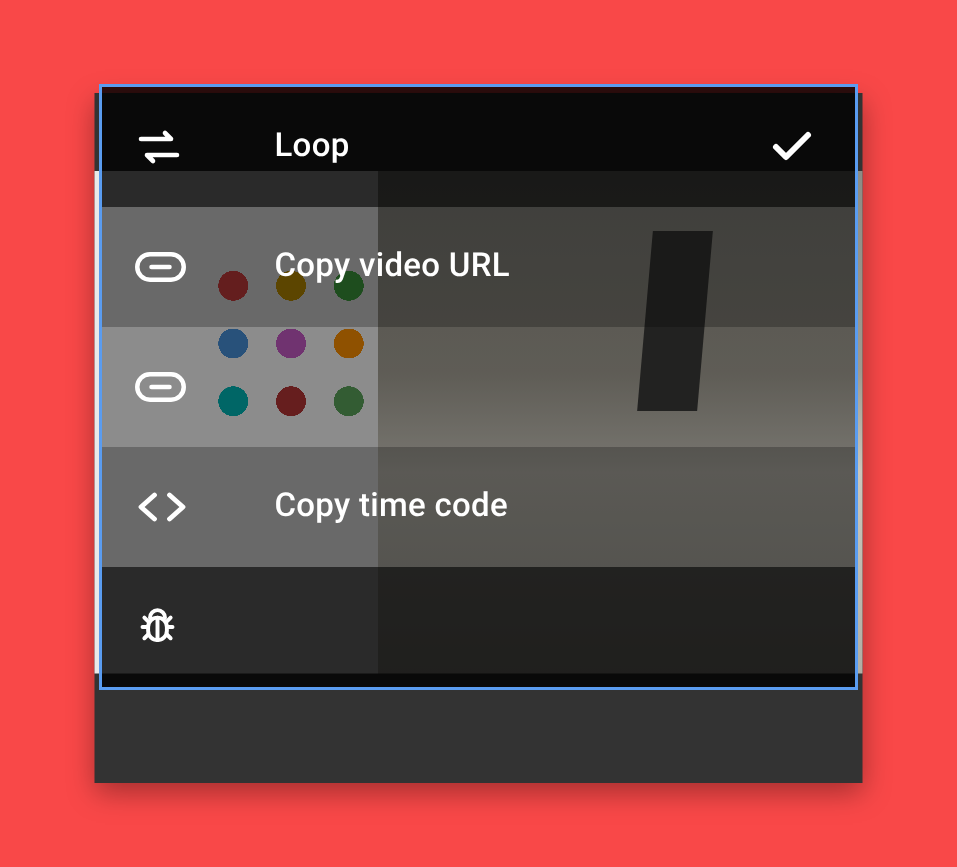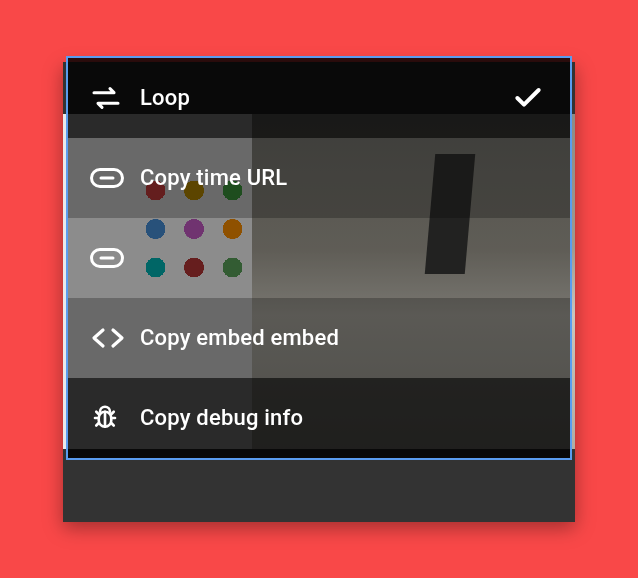--- a/index.html
+++ b/index.html
@@ -89,21 +89,21 @@
   }
   .item.overlay-strong { background: rgba(0,0,0,0.55); }
   .item.overlay-light  { background: rgba(0,0,0,0.40); }
   .item .icon {
     width: 50px;
     display: flex;
     align-items: center;
     justify-content: flex-start;
   }
   .item .icon svg { display: block; }
-  .item .label { flex: 1; line-height: 1.3; }
+  .item .label { flex: 1; line-height: 1.3; margin-left: 43px; }
   .item .trail {
     width: 40px;
     display: flex;
     align-items: center;
     justify-content: flex-end;
   }
 </style>
 </head>
 <body>
 
@@ -129,53 +129,52 @@
       </span>
     </div>
 
     <div class="item overlay-strong">
       <span class="icon">
         <svg width="34" height="20" viewBox="0 0 34 20">
           <rect x="1.5" y="1.5" width="31" height="17" rx="8.5" fill="none" stroke="#fff" stroke-width="3"></rect>
           <line x1="11" y1="10" x2="23" y2="10" stroke="#fff" stroke-width="3" stroke-linecap="round"></line>
         </svg>
       </span>
-      <span class="label">Copy time URL</span>
+      <span class="label">Copy video URL</span>
       <span class="trail"></span>
     </div>
 
     <div class="item overlay-light">
       <span class="icon">
         <svg width="34" height="20" viewBox="0 0 34 20">
           <rect x="1.5" y="1.5" width="31" height="17" rx="8.5" fill="none" stroke="#fff" stroke-width="3"></rect>
           <line x1="11" y1="10" x2="23" y2="10" stroke="#fff" stroke-width="3" stroke-linecap="round"></line>
         </svg>
       </span>
       <span class="trail"></span>
     </div>
 
     <div class="item overlay-strong">
       <span class="icon">
         <svg width="36" height="24" viewBox="0 0 36 24" fill="none" stroke="#fff" stroke-width="3.2" stroke-linecap="round" stroke-linejoin="round">
           <path d="M13 4L4 12l9 8M23 4l9 8-9 8"></path>
         </svg>
       </span>
-      <span class="label">Copy embed embed</span>
+      <span class="label">Copy time code</span>
       <span class="trail"></span>
     </div>
 
     <div class="item">
       <span class="icon">
         <svg width="30" height="30" viewBox="0 0 24 24" fill="none" stroke="#fff" stroke-width="2.1" stroke-linecap="round" stroke-linejoin="round">
           <path d="M8 7a4 4 0 0 1 8 0"></path>
           <rect x="7" y="7" width="10" height="12" rx="5"></rect>
           <line x1="12" y1="7" x2="12" y2="19"></line>
           <line x1="4" y1="12" x2="7" y2="12"></line>
           <line x1="17" y1="12" x2="20" y2="12"></line>
           <path d="M5 7l2 2M19 7l-2 2M5 18l2-2M19 18l-2-2"></path>
         </svg>
       </span>
-      <span class="label">Copy debug info</span>
       <span class="trail"></span>
     </div>
 
   </div>
 </div>
 
 </body></html>

